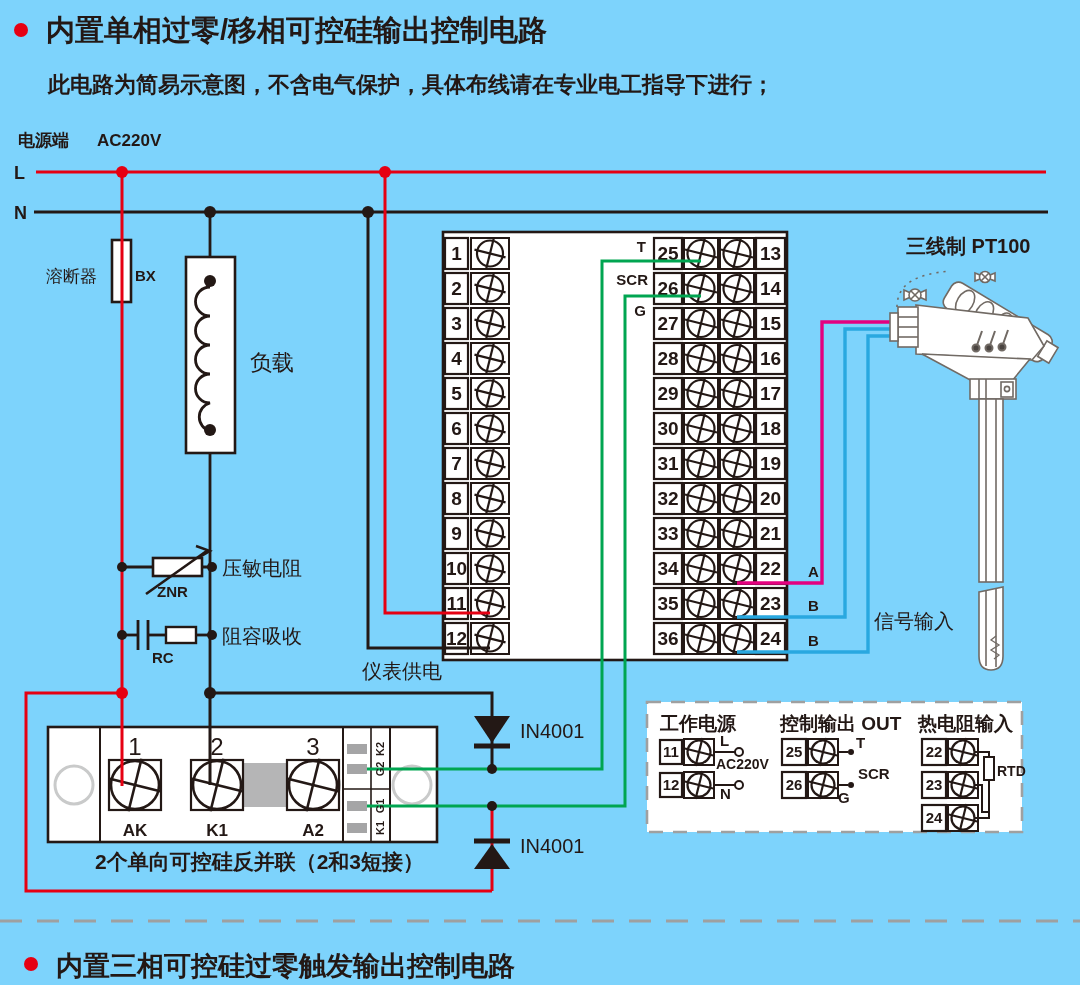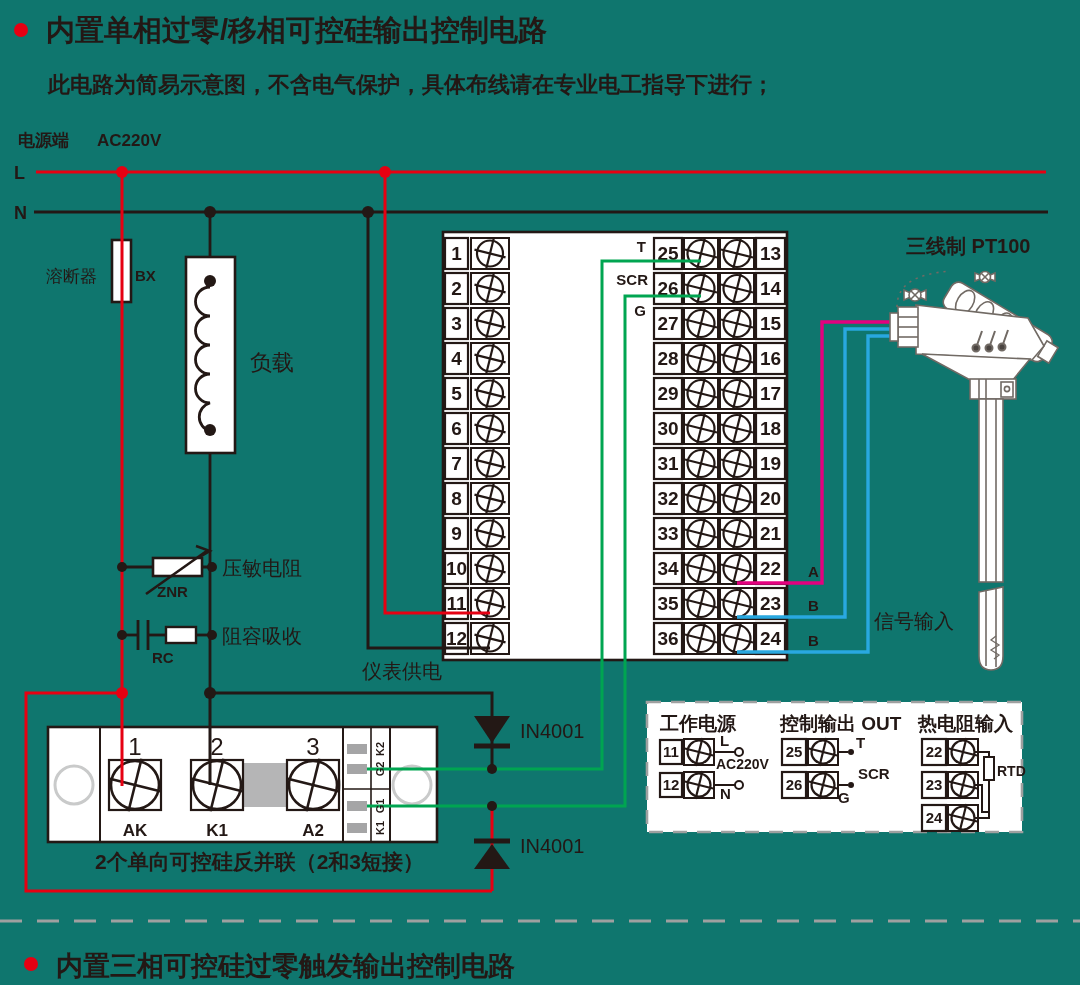--- a/index.html
+++ b/index.html
@@ -1,16 +1,16 @@
 <!DOCTYPE html>
 <html><head>
 <meta charset="utf-8">
 <style>
   html,body{margin:0;padding:0;background:#fff;}
-  .page{position:relative;width:1080px;height:985px;background:#0f766e;overflow:hidden;
+  .page{position:relative;width:1080px;height:985px;background:#7dd3fc;overflow:hidden;
         font-family:"Liberation Sans","DejaVu Sans",sans-serif;}
   svg{position:absolute;left:0;top:0;}
   svg text{font-family:"Liberation Sans","DejaVu Sans",sans-serif;fill:#231815;}
 </style>
 </head>
 <body>
 
 <div class="page">
 <svg width="1080" height="995" viewBox="0 0 1080 995">
 

